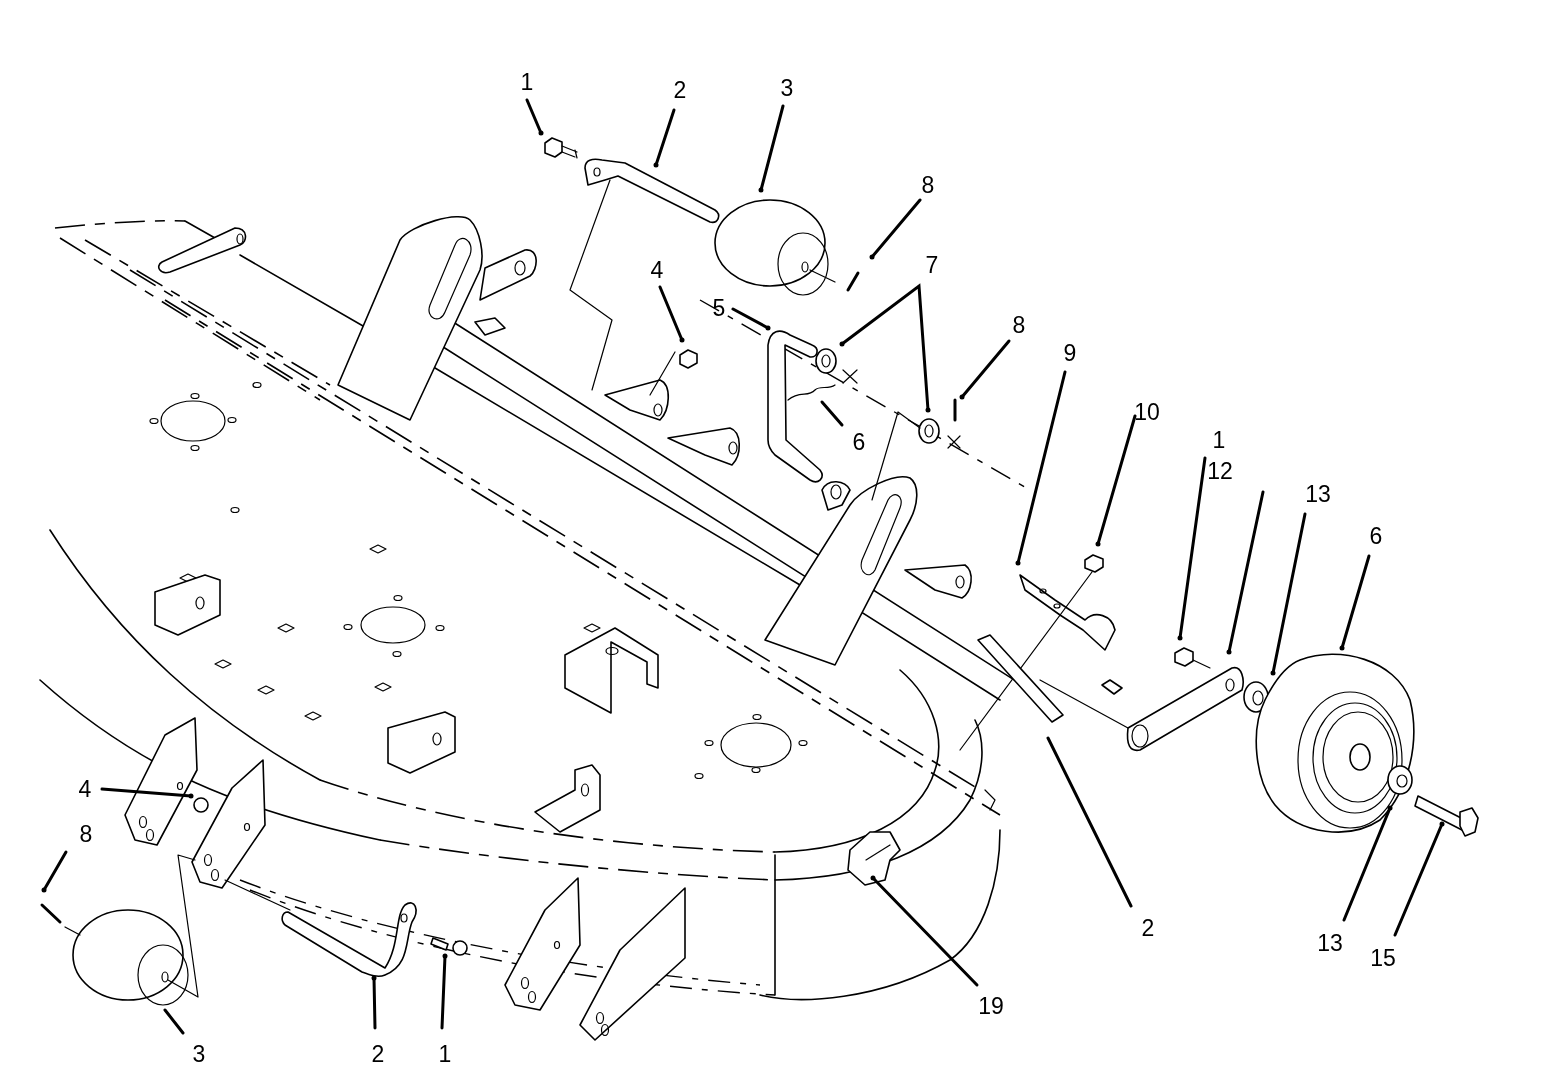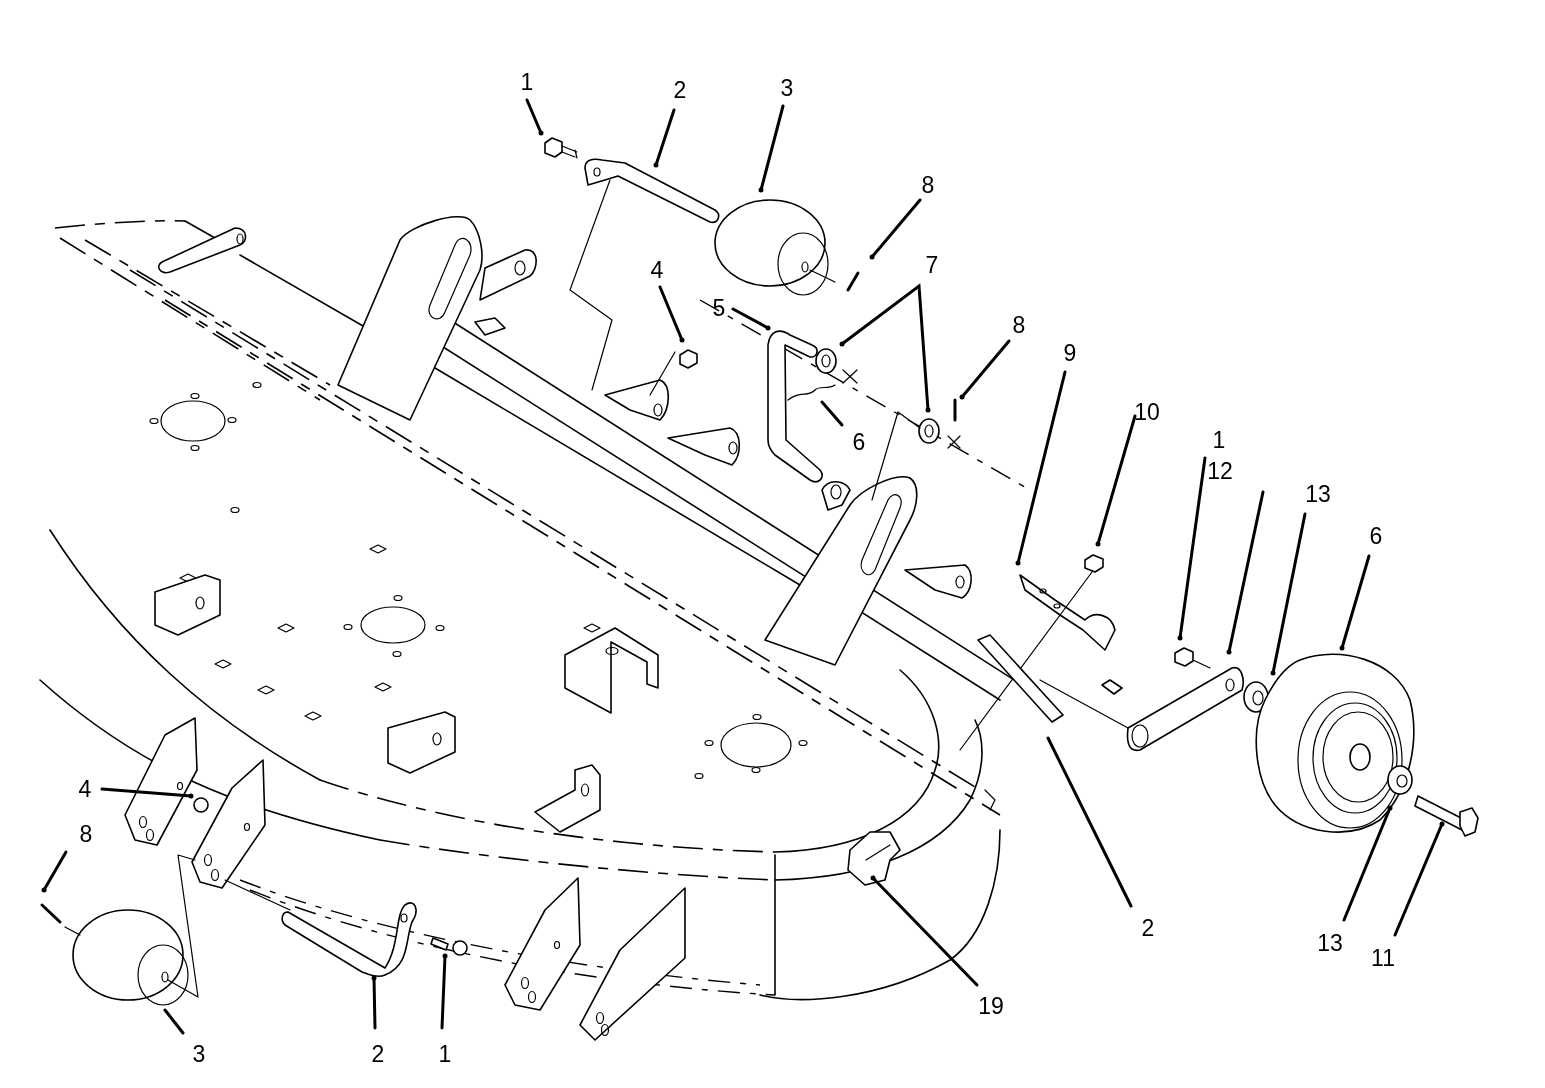--- a/index.html
+++ b/index.html
@@ -283,20 +283,20 @@
   <span class="callout" style="left:928px;top:185px">8</span>
   <span class="callout" style="left:1019px;top:325px">8</span>
   <span class="callout" style="left:1070px;top:353px">9</span>
   <span class="callout" style="left:1147px;top:412px">10</span>
   <span class="callout" style="left:1219px;top:440px">1</span>
   <span class="callout" style="left:1220px;top:471px">12</span>
   <span class="callout" style="left:1318px;top:494px">13</span>
   <span class="callout" style="left:1376px;top:536px">6</span>
   <span class="callout" style="left:1148px;top:928px">2</span>
   <span class="callout" style="left:1330px;top:943px">13</span>
-  <span class="callout" style="left:1383px;top:958px">11</span>
+  <span class="callout" style="left:1383px;top:958px">15</span>
   <span class="callout" style="left:991px;top:1006px">19</span>
   <span class="callout" style="left:85px;top:789px">4</span>
   <span class="callout" style="left:86px;top:834px">8</span>
   <span class="callout" style="left:199px;top:1054px">3</span>
   <span class="callout" style="left:378px;top:1054px">2</span>
   <span class="callout" style="left:445px;top:1054px">1</span>
 </div>
 
 </body></html>

